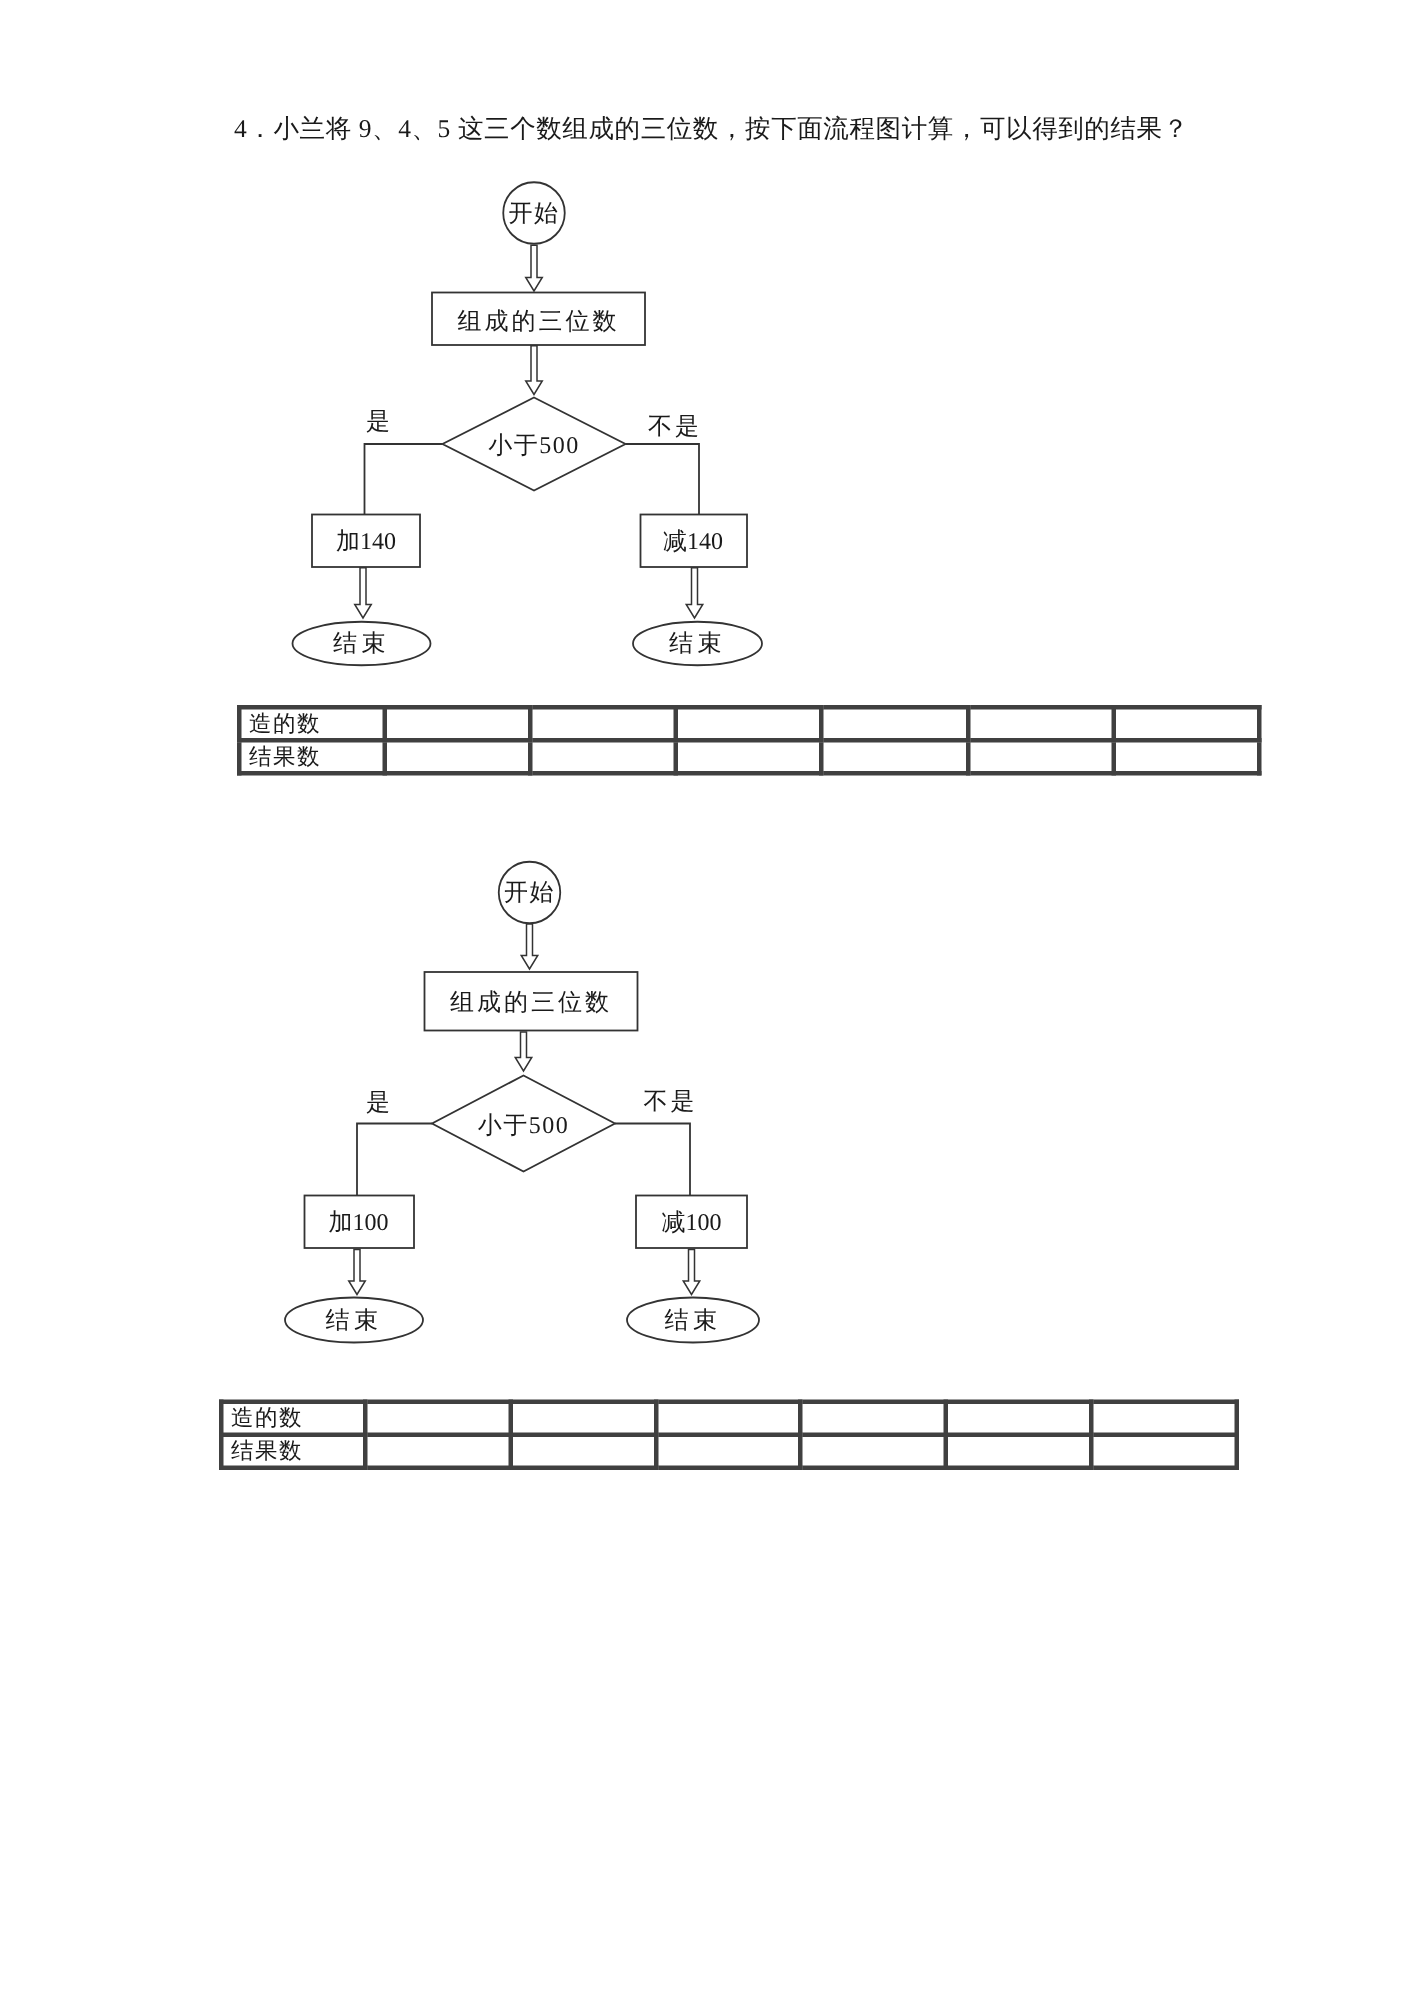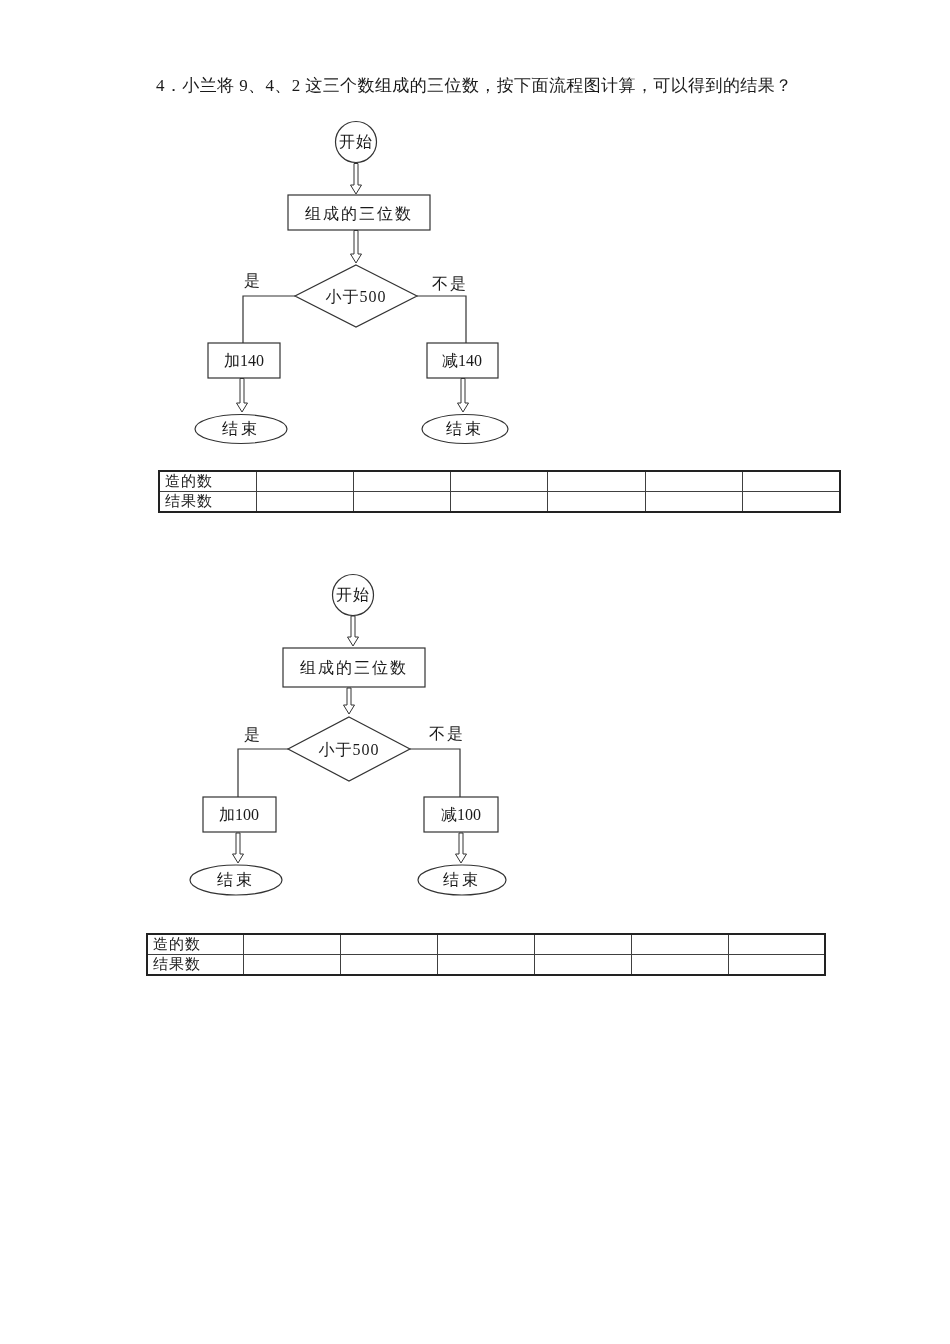--- a/index.html
+++ b/index.html
@@ -22,32 +22,32 @@
   .fc .harrow { fill:#ffffff; stroke:#333333; stroke-width:1; }
   .fc text {
     fill:#1a1a1a; stroke:none; font-size:16px;
     font-family:"Liberation Serif","DejaVu Serif",serif;
     text-anchor:middle;
   }
   .anstable {
     position:absolute; border-collapse:collapse; table-layout:fixed;
     font-size:15px; color:#1a1a1a;
   }
-  .anstable td { border:1px solid #404040; height:19px; padding:0; }
+  .anstable td { border:3px solid #404040; height:19px; padding:0; }
   .anstable { border:2px solid #222222; }
   .anstable td.lbl { padding-left:5px; letter-spacing:1px; }
   .t1 { left:158px; top:470px; width:683px; }
   .t2 { left:146px; top:933px; width:680px; }
 </style>
 </head>
 <body>
 
 <div class="page">
 
-  <p class="question q4">4．小兰将 9、4、2 这三个数组成的三位数，按下面流程图计算，可以得到的结果？</p>
+  <p class="question q4">4．小兰将 9、4、5 这三个数组成的三位数，按下面流程图计算，可以得到的结果？</p>
 
   <svg class="fc fc1" width="400" height="350" viewBox="0 0 400 350" xmlns="http://www.w3.org/2000/svg">
 
     <polyline class="conn" points="145,186 93,186 93,233"></polyline>
     <polyline class="conn" points="267,186 316,186 316,233"></polyline>
 
     <circle class="shape" cx="206" cy="32" r="20.5"></circle>
     <rect class="shape" x="138" y="85" width="142" height="35"></rect>
     <polygon class="shape" points="206,155 267,186 206,217 145,186"></polygon>
     <rect class="shape" x="58" y="233" width="72" height="35"></rect>

